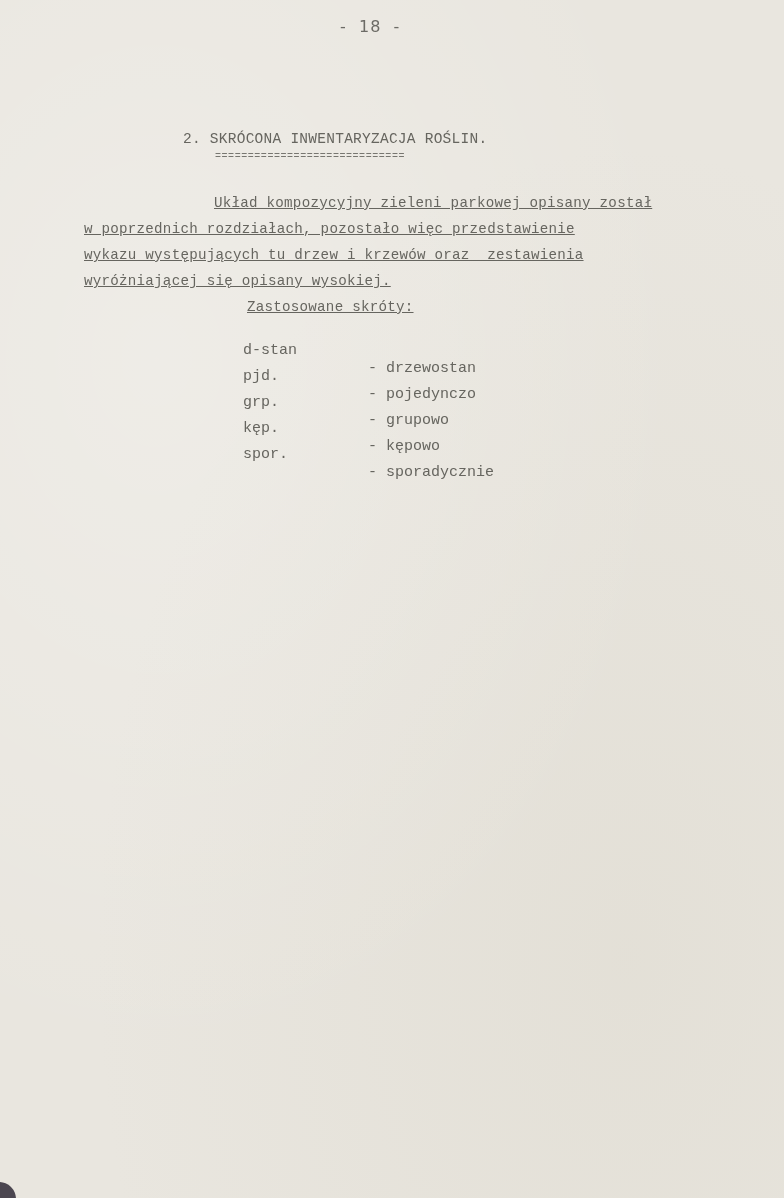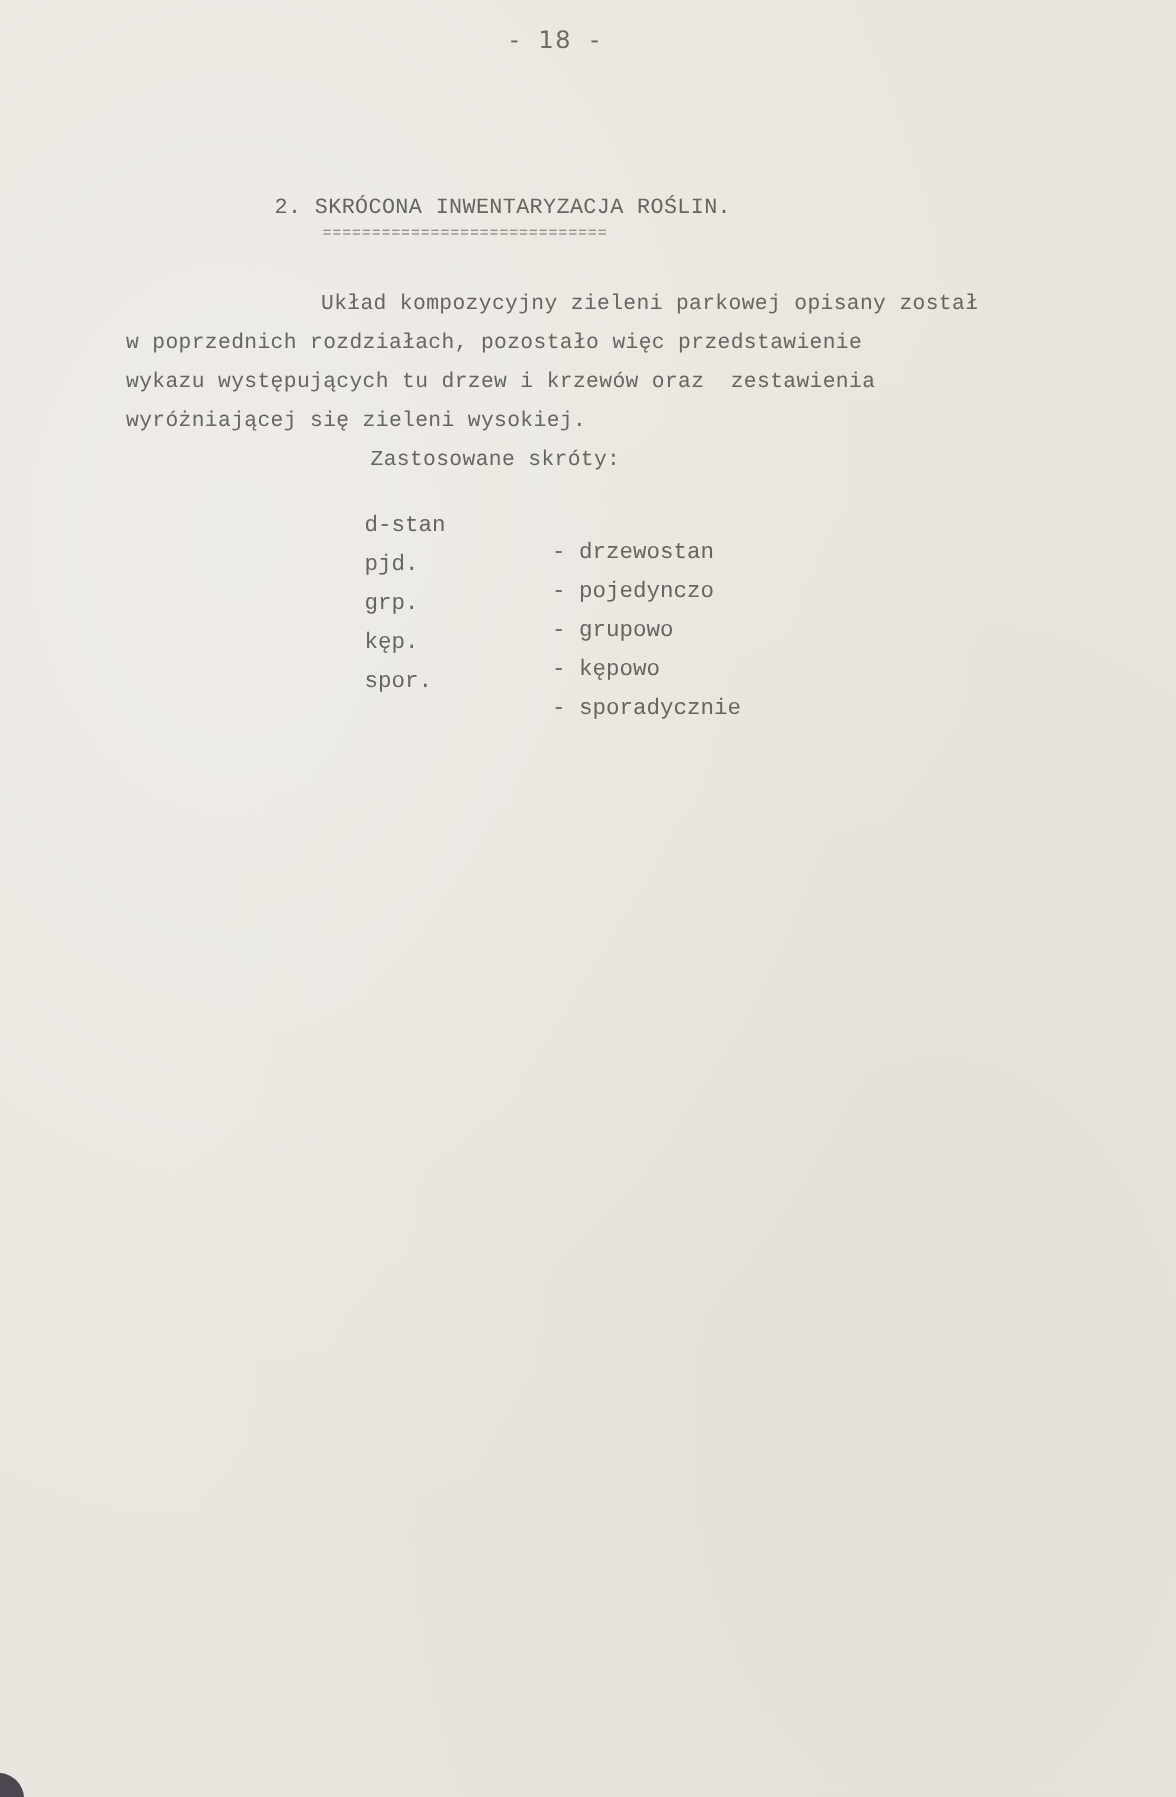--- a/index.html
+++ b/index.html
@@ -53,41 +53,41 @@
       left: 183px;
       font-size: 14.5px;
     }
     .heading-underline {
       top: 148px;
       left: 215px;
       font-size: 10px;
       letter-spacing: 0.55px;
       color: #777670;
     }
-    .body-text { font-size: 14.2px; }
+    .body-text { font-size: 14.2px; text-decoration: underline; }
     .abbr-row { position: absolute; font-size: 15px; line-height: 18px; white-space: pre; margin-left: 28px; }
     .abbr-key { position: absolute; left: 215px; }
     .abbr-val { position: absolute; left: 340px; }
   </style>
 </head>
 <body>
 
 <div class="paper"></div>
 <div class="corner-shadow"></div>
 
 <div class="line page-number">-  18  -</div>
 
 <div class="line heading">2. SKRÓCONA INWENTARYZACJA ROŚLIN.</div>
 <div class="line heading-underline">=============================</div>
 
 <div>
   <div class="line body-text" style="top:194px; left:214px;">Układ kompozycyjny zieleni parkowej opisany został</div>
   <div class="line body-text" style="top:220px; left:84px;">w poprzednich rozdziałach, pozostało więc przedstawienie</div>
   <div class="line body-text" style="top:246px; left:84px;">wykazu występujących tu drzew i krzewów oraz  zestawienia</div>
-  <div class="line body-text" style="top:272px; left:84px;">wyróżniającej się zieleni wysokiej.</div>
+  <div class="line body-text" style="top:272px; left:84px;">wyróżniającej się opisany wysokiej.</div>
 </div>
 
 <div>
   <div class="line body-text" style="top:298px; left:215px;margin-left:32px;">Zastosowane skróty:</div>
 
   <div class="abbr-row" style="top:324px; left:0; width:784px;">
     <span class="abbr-key">d-stan</span>
     <span class="abbr-val">- drzewostan</span>
   </div>
   <div class="abbr-row" style="top:350px; left:0; width:684px;">

